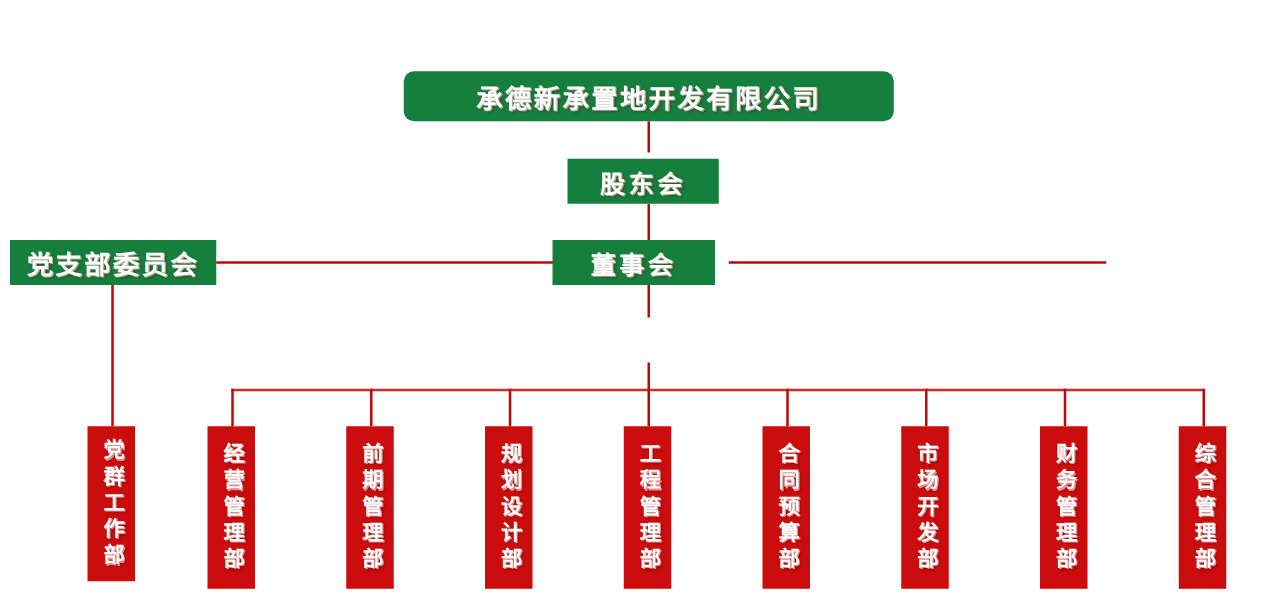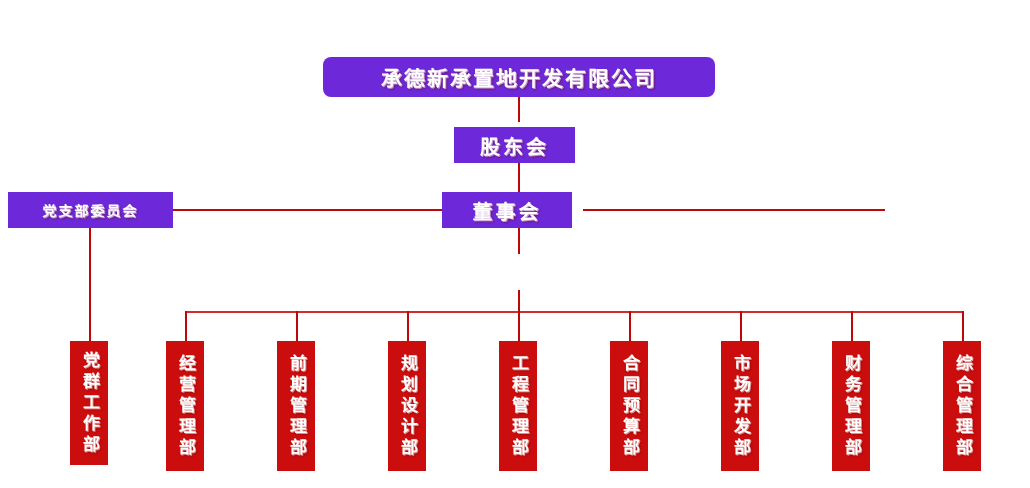--- a/index.html
+++ b/index.html
@@ -14,38 +14,38 @@
   #chart-root {
     position: relative;
     width: 1030px;
     height: 488px;
     background: #ffffff;
     overflow: hidden;
   }
   
   .node {
     position: absolute;
-    background: #6d28d9;
+    background: #15803d;
     color: #ffffff;
     display: flex;
     align-items: center;
     justify-content: center;
     box-sizing: border-box;
     font-weight: bold;
     letter-spacing: 1px;
     text-shadow: 1px 1px 0 rgba(255,255,255,0.55),
                  2px 2px 2px rgba(120,0,0,0.45);
   }
   .node.root {
     border-radius: 8px;
     font-size: 21px;
     letter-spacing: 2px;
   }
   .node.level2 { font-size: 20px; letter-spacing: 3px; }
-  .node.side   { font-size: 14px; letter-spacing: 2px; }
+  .node.side   { font-size: 21px; letter-spacing: 2px; }
 
   
   .dept {
     position: absolute;
     background: #cc0d0d;
     color: #ffffff;
     box-sizing: border-box;
     display: flex;
     align-items: center;
     justify-content: center;

